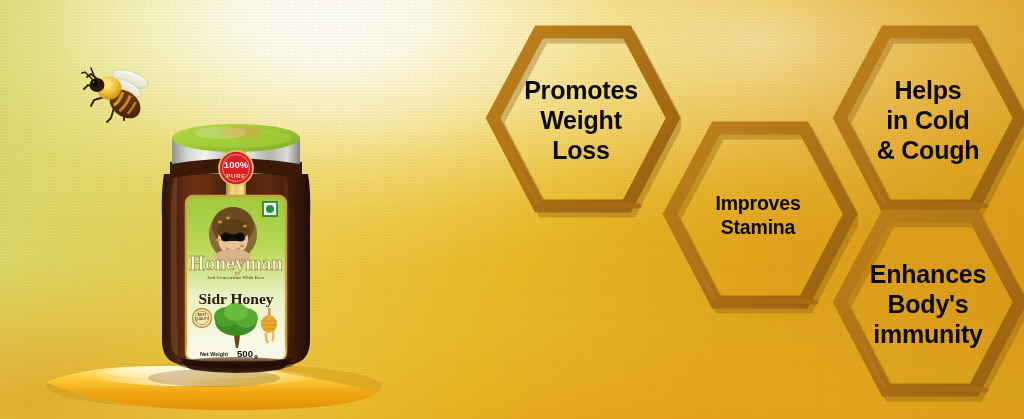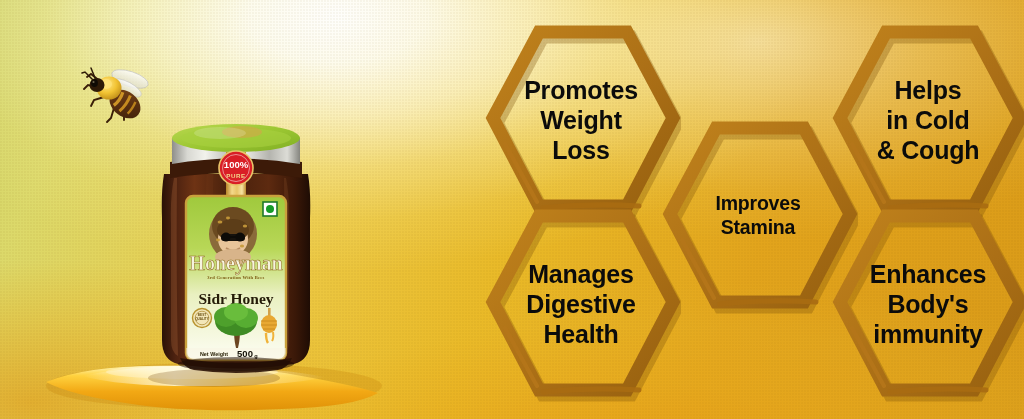--- a/index.html
+++ b/index.html
@@ -386,38 +386,20 @@
         <path d="M58 10 L146 10 L192 96 L146 184 L58 184 L12 96 Z" fill="none" stroke="#7d5209" stroke-width="13" opacity="0.32" transform="translate(4,5)"></path>
         <path d="M58 10 L146 10 L192 96 L146 184 L58 184 L12 96 Z" fill="none" stroke="url(#hs1)" stroke-width="13" stroke-linejoin="miter"></path>
         <path d="M24 122 L56 180" stroke="#b5761a" stroke-width="4" stroke-linecap="round" opacity="0.95"></path>
         <path d="M62 186 q48 -5 96 -2" stroke="#a86c12" stroke-width="5" stroke-linecap="round" fill="none" opacity="0.9"></path>
       </svg>
       <div class="hex-label" style="white-space:pre-line">Promotes
 Weight
 Loss</div>
     </div>
 
-    <div class="hex hex-2">
-      <svg viewBox="0 0 200 196">
-        <defs>
-          <linearGradient id="hs2" x1="0" y1="0" x2="1" y2="1">
-            <stop offset="0%" stop-color="#c0821c"></stop>
-              <stop offset="55%" stop-color="#ab6f16"></stop>
-              <stop offset="100%" stop-color="#96600f"></stop>
-          </linearGradient>
-        </defs>
-        <path d="M58 10 L146 10 L192 96 L146 184 L58 184 L12 96 Z" fill="none" stroke="#7d5209" stroke-width="13" opacity="0.32" transform="translate(4,5)"></path>
-        <path d="M58 10 L146 10 L192 96 L146 184 L58 184 L12 96 Z" fill="none" stroke="url(#hs2)" stroke-width="13" stroke-linejoin="miter"></path>
-        <path d="M24 122 L56 180" stroke="#b5761a" stroke-width="4" stroke-linecap="round" opacity="0.95"></path>
-        <path d="M62 186 q48 -5 96 -2" stroke="#a86c12" stroke-width="5" stroke-linecap="round" fill="none" opacity="0.9"></path>
-      </svg>
-      <div class="hex-label" style="white-space:pre-line">Manages
-Digestive
-Health</div>
-    </div>
 
     <div class="hex hex-3">
       <svg viewBox="0 0 200 196">
         <defs>
           <linearGradient id="hs3" x1="0" y1="0" x2="1" y2="1">
             <stop offset="0%" stop-color="#c0821c"></stop>
               <stop offset="55%" stop-color="#ab6f16"></stop>
               <stop offset="100%" stop-color="#96600f"></stop>
           </linearGradient>
         </defs>

